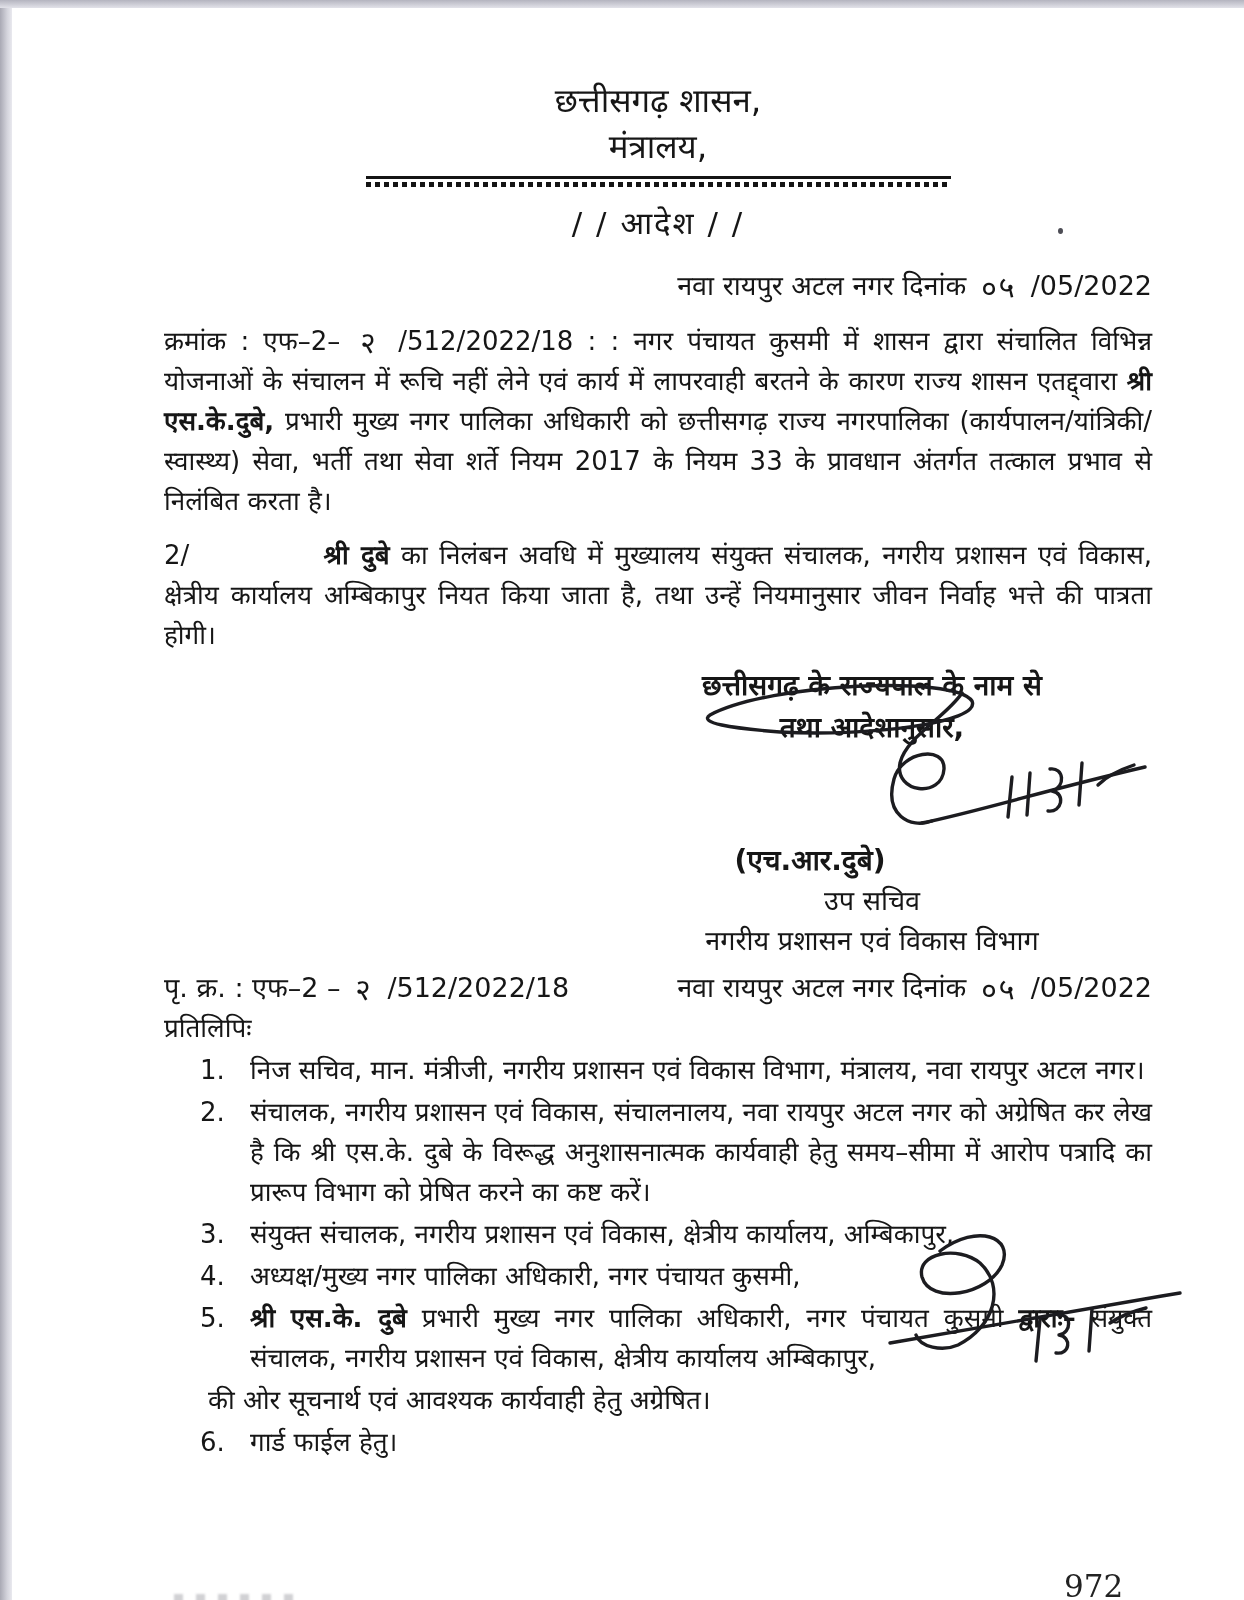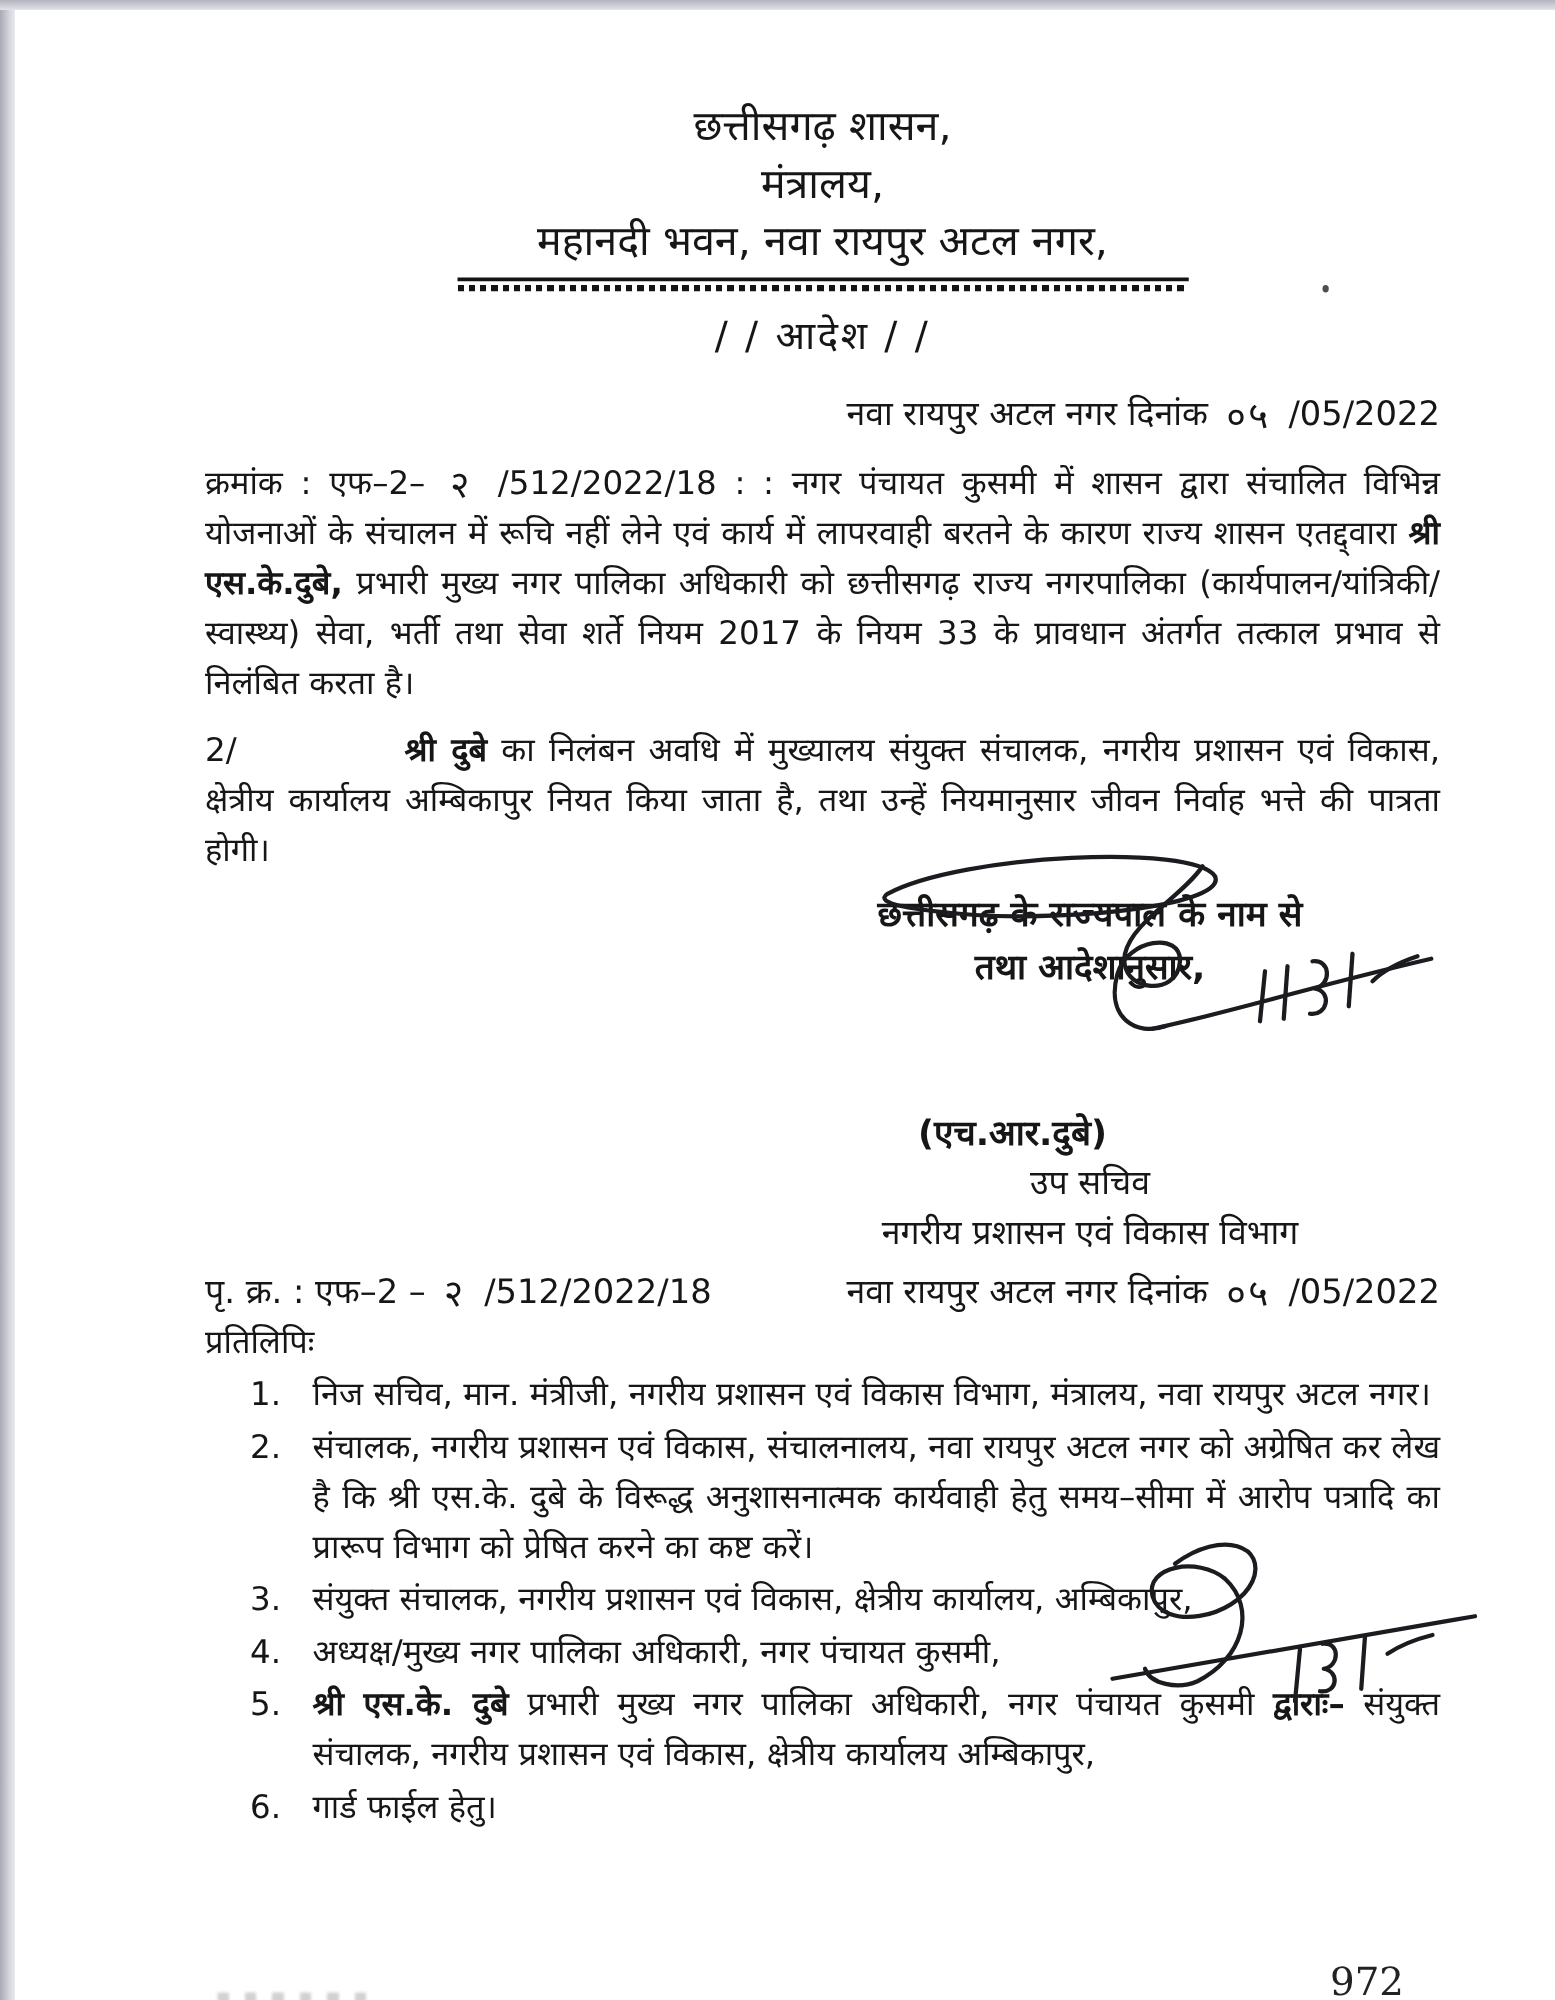--- a/index.html
+++ b/index.html
@@ -61,21 +61,20 @@
 <body>
 
 <div class="scan-edge-left"></div>
 <div class="scan-edge-top"></div>
 
 <div class="page">
   <div class="content">
 
     <div class="hdr">छत्तीसगढ़ शासन,</div>
     <div class="hdr">मंत्रालय,</div>
-    <div class="hdr">महानदी भवन, नवा रायपुर अटल नगर,</div>
     <div class="hdr-rule">
       <div class="solid"></div>
       <div class="dashes"></div>
     </div>
     <div class="order-title">/ / आदेश / /</div>
 
     <div class="dateline">
       <span>नवा रायपुर अटल नगर दिनांक</span>
       <span class="hand">०५</span>
       <span>/05/2022</span>
@@ -136,20 +135,21 @@
     </div>
     <div class="copy-row">
       <div class="copy-num">5.</div>
       <div class="copy-text">
         <span class="b">श्री एस.के. दुबे</span>
         <span>प्रभारी मुख्य नगर पालिका अधिकारी, नगर पंचायत कुसमी</span>
         <span class="b">द्वाराः–</span>
         <span>संयुक्त संचालक, नगरीय प्रशासन एवं विकास, क्षेत्रीय कार्यालय अम्बिकापुर,</span>
       </div>
     </div>
+    <div class="copy-cont">की ओर सूचनार्थ एवं आवश्यक कार्यवाही हेतु अग्रेषित।</div>
     <div class="copy-row">
       <div class="copy-num">6.</div>
       <div class="copy-text">गार्ड फाईल हेतु।</div>
     </div>
 
   </div>
 
   <svg class="sig-svg" style="left:598px;top:655px;" width="540" height="175" viewBox="0 0 540 175">
     <path d="M 100,52 C 160,20 345,12 362,38 C 372,60 255,74 170,69 C 120,65 88,60 100,52"></path>
     <path d="M 352,30 C 336,54 296,74 290,100 C 284,130 332,136 334,106 C 335,82 292,88 284,116 C 274,152 300,166 322,158"></path>

